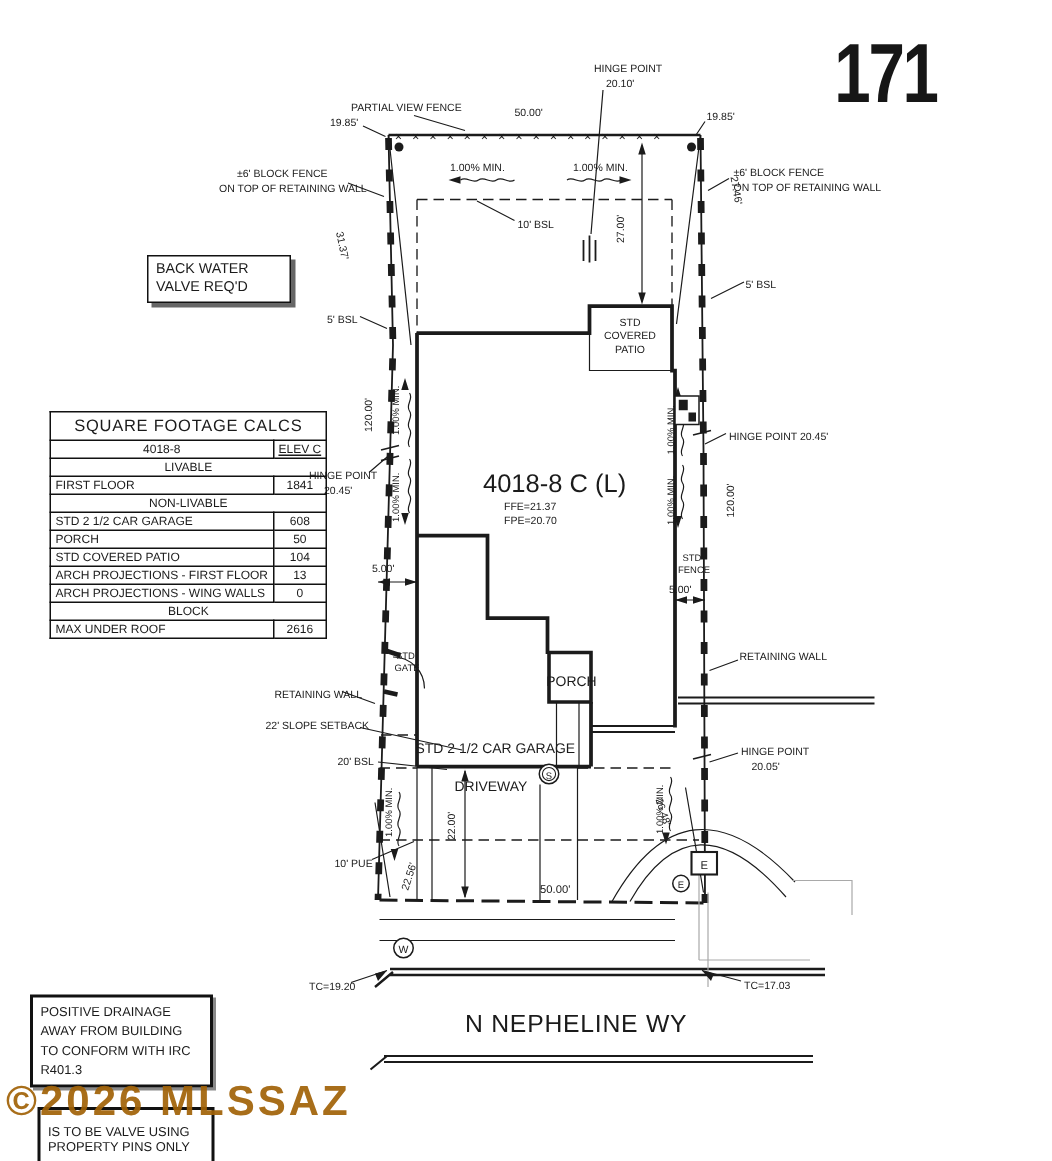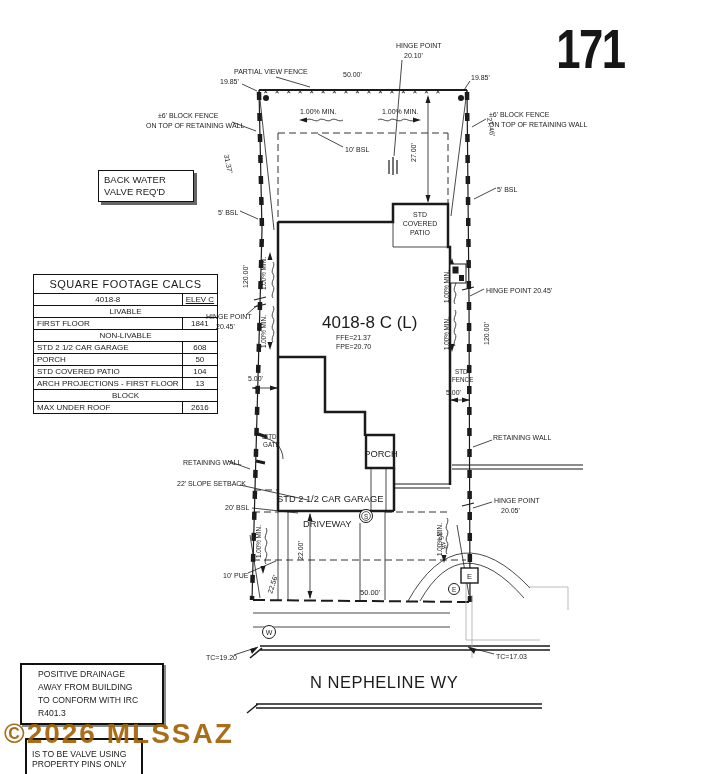--- a/index.html
+++ b/index.html
@@ -19,21 +19,21 @@
        font-size:8px;line-height:9px;}
   .sfc td{border:1px solid #111;padding:1px 3px;height:9px;white-space:nowrap;}
   .sfc .title{font-size:11px;text-align:center;letter-spacing:.5px;height:16px;}
   .sfc .ctr{text-align:center;}
   .sfc .val{width:42px;text-align:center;}
   .sfc .und{text-decoration:underline;}
   
   .notebox{position:absolute;background:#fff;border:1.5px solid #111;}
   .bw{left:98px;top:170px;width:84px;padding:3px 5px;font-size:9.5px;line-height:12px;
       box-shadow:3px 3px 0 rgba(20,20,20,.65);}
-  .drain{left:20px;top:663px;width:108px;padding:3px 16px;font-size:8.6px;line-height:13px;
+  .drain{left:20px;top:663px;width:108px;padding:3px 5px;font-size:8.6px;line-height:13px;
       border-width:2px;box-shadow:2px 2px 0 rgba(20,20,20,.5);}
   .pins{left:25px;top:738px;width:104px;height:36px;padding:9px 5px 0 5px;font-size:8.6px;
       line-height:10px;border-width:2px;}
   .watermark{position:absolute;left:4px;top:718px;font-size:28px;font-weight:700;
       letter-spacing:2px;color:#a16207;opacity:.92;white-space:nowrap;}
 </style>
 </head>
 <body>
 
 <div class="page">
@@ -251,20 +251,24 @@
         </tr>
     <tr>
           <td>STD COVERED PATIO</td>
           <td class="val">104</td>
         </tr>
     <tr>
           <td>ARCH PROJECTIONS - FIRST FLOOR</td>
           <td class="val">13</td>
         </tr>
     <tr>
+          <td>ARCH PROJECTIONS - WING WALLS</td>
+          <td class="val">0</td>
+        </tr>
+    <tr>
           <td colspan="2" class="ctr">BLOCK</td>
         </tr>
     <tr>
           <td>MAX UNDER ROOF</td>
           <td class="val">2616</td>
         </tr>
   </tbody>
     </table>
 
   <div class="notebox bw">

